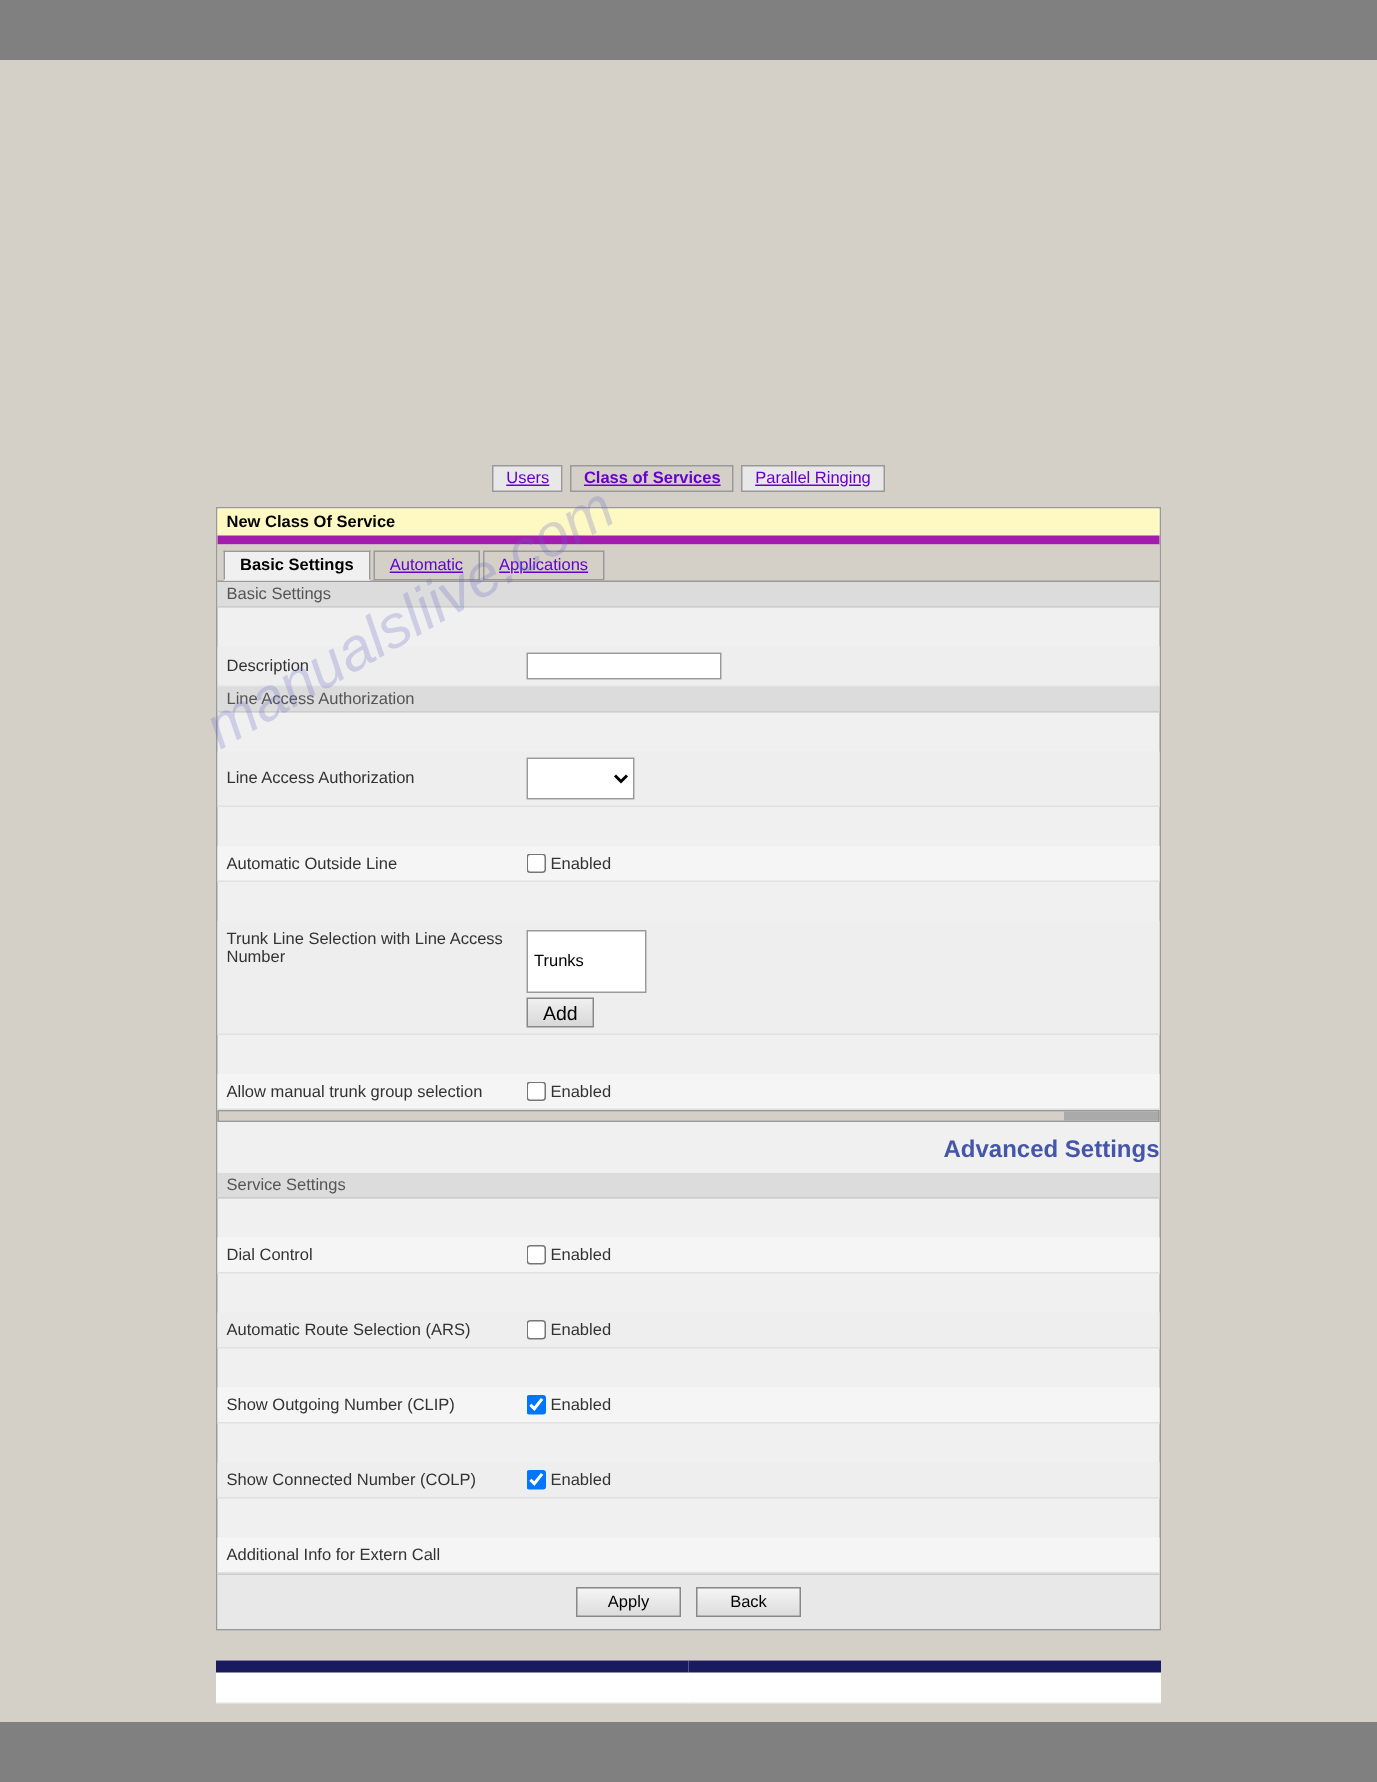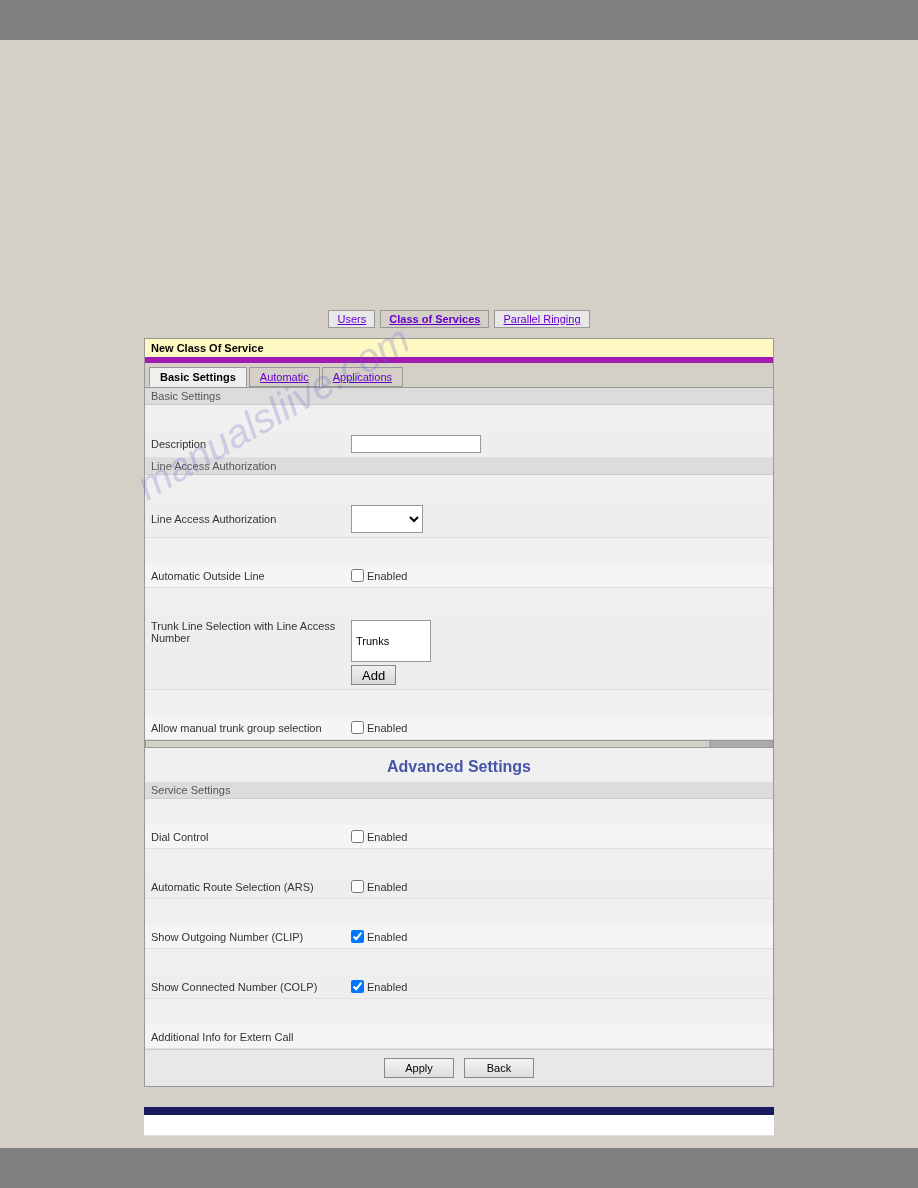--- a/index.html
+++ b/index.html
@@ -184,21 +184,21 @@
       border: 1px solid #888;
       background: linear-gradient(to bottom, #f0f0f0, #d8d8d8);
       padding: 1px 10px;
       font-size: 13px;
       cursor: pointer;
       height: 20px;
     }
 
     
     .advanced-heading {
-      text-align: center;
+      text-align: right;
       font-size: 16px;
       font-weight: bold;
       color: #4455aa;
       padding: 10px 0 6px 0;
       background-color: #f0f0f0;
     }
 
     
     .action-buttons {
       display: flex;

